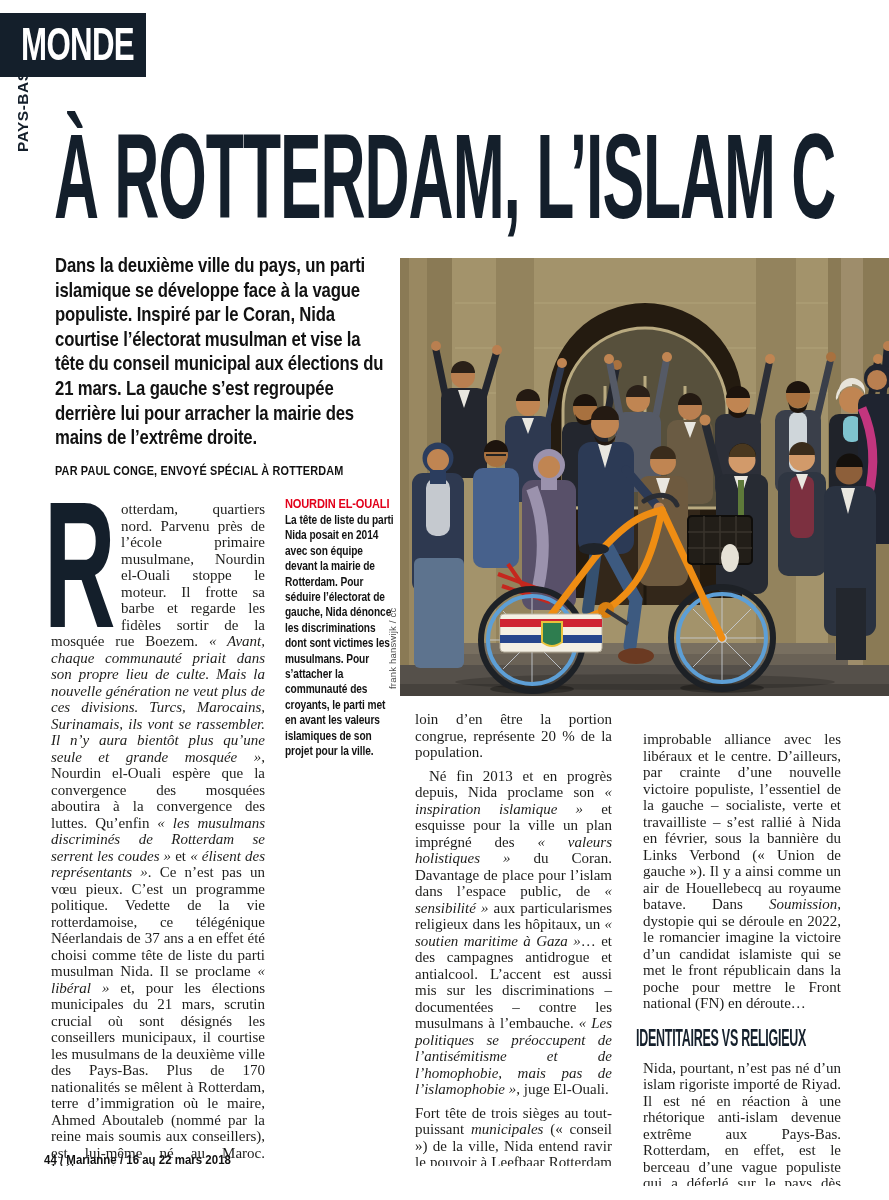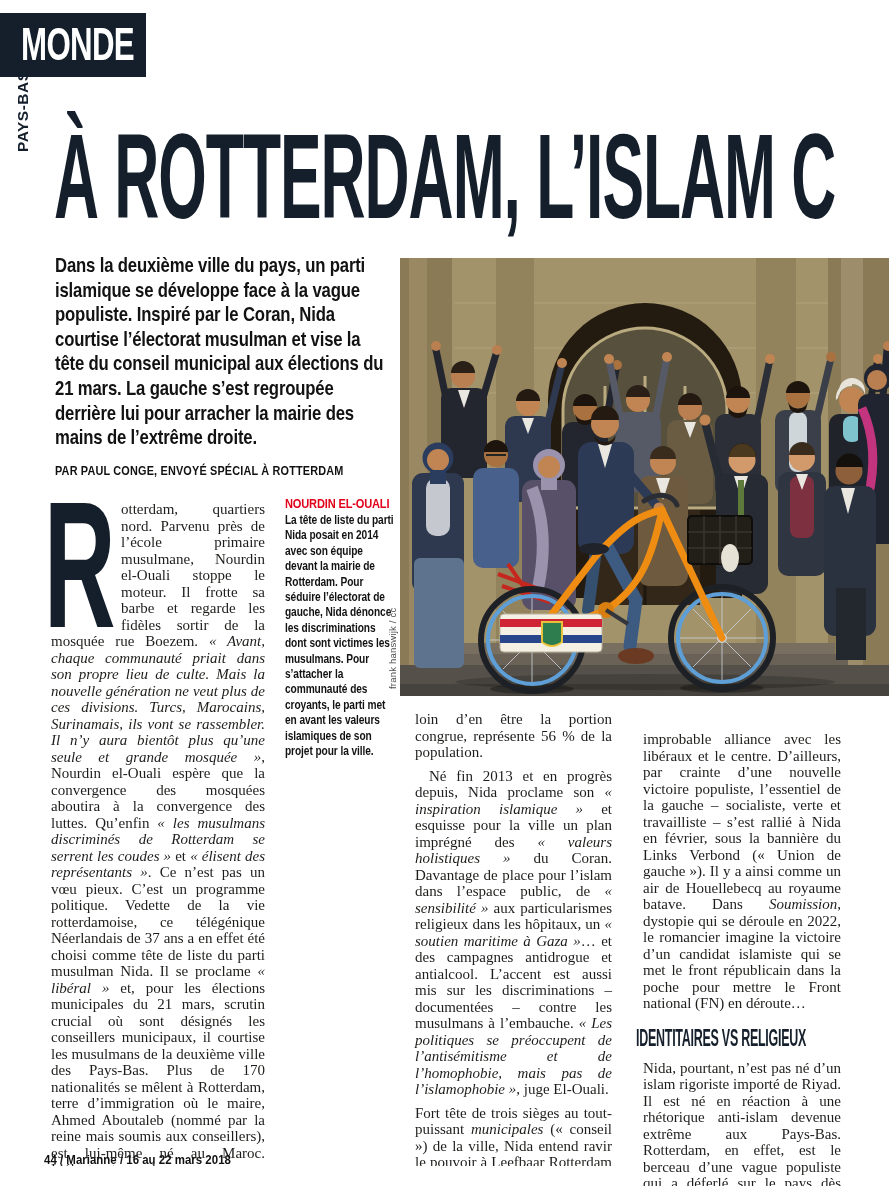--- a/index.html
+++ b/index.html
@@ -332,21 +332,21 @@
   </div>
 
   <div class="col col1">
     <div class="dropcap">
         <span>R</span>
       </div>
     <p><span>otterdam, quartiers nord. Parvenu près de l’école primaire musulmane, Nourdin el-Ouali stoppe le moteur. Il frotte sa barbe et regarde les fidèles sortir de la mosquée rue Boezem. </span><span class="it">« Avant, chaque communauté priait dans son propre lieu de culte. Mais la nouvelle génération ne veut plus de ces divisions. Turcs, Marocains, Surinamais, ils vont se rassembler. Il n’y aura bientôt plus qu’une seule et grande mosquée »</span><span>, Nourdin el-Ouali espère que la convergence des mosquées aboutira à la convergence des luttes. Qu’enfin </span><span class="it">« les musulmans discriminés de Rotterdam se serrent les coudes »</span><span> et </span><span class="it">« élisent des représentants »</span><span>. Ce n’est pas un vœu pieux. C’est un programme politique. Vedette de la vie rotterdamoise, ce télégénique Néerlandais de 37 ans a en effet été choisi comme tête de liste du parti musulman Nida. Il se proclame </span><span class="it">« libéral »</span><span> et, pour les élections municipales du 21 mars, scrutin crucial où sont désignés les conseillers municipaux, il courtise les musulmans de la deuxième ville des Pays-Bas. Plus de 170 nationalités se mêlent à Rotterdam, terre d’immigration où le maire, Ahmed Aboutaleb (nommé par la reine mais soumis aux conseillers), est lui-même né au Maroc. L’électorat musulman,</span></p>
   </div>
 
   <div class="col col2">
-    <p><span>loin d’en être la portion congrue, représente 56 % de la population.</span></p>
+    <p><span>loin d’en être la portion congrue, représente 20 % de la population.</span></p>
     <p class="ind"><span>Né fin 2013 et en progrès depuis, Nida proclame son </span><span class="it">« inspiration islamique »</span><span> et esquisse pour la ville un plan imprégné des </span><span class="it">« valeurs holistiques »</span><span> du Coran. Davantage de place pour l’islam dans l’espace public, de </span><span class="it">« sensibilité »</span><span> aux particularismes religieux dans les hôpitaux, un </span><span class="it">« soutien maritime à Gaza »</span><span>… et des campagnes antidrogue et antialcool. L’accent est aussi mis sur les discriminations – documentées – contre les musulmans à l’embauche. </span><span class="it">« Les politiques se préoccupent de l’antisémitisme et de l’homophobie, mais pas de l’islamophobie »</span><span>, juge El-Ouali.</span></p>
     <p><span>Fort tête de trois sièges au tout-puissant </span><span class="it">municipales</span><span> (« conseil ») de la ville, Nida entend ravir le pouvoir à Leefbaar Rotterdam (« Rotterdam vivable », LR), l’extrême droite locale, aux manettes depuis 2014, avec ses 13 sièges au conseil sur 45 et une</span></p>
   </div>
 
   <div class="col col3">
     <p><span>improbable alliance avec les libéraux et le centre. D’ailleurs, par crainte d’une nouvelle victoire populiste, l’essentiel de la gauche – socialiste, verte et travailliste – s’est rallié à Nida en février, sous la bannière du Links Verbond (« Union de gauche »). Il y a ainsi comme un air de Houellebecq au royaume batave. Dans </span><span class="it">Soumission</span><span>, dystopie qui se déroule en 2022, le romancier imagine la victoire d’un candidat islamiste qui se met le front républicain dans la poche pour mettre le Front national (FN) en déroute…</span></p>
     <h2 class="subhead">IDENTITAIRES VS RELIGIEUX</h2>
     <p><span>Nida, pourtant, n’est pas né d’un islam rigoriste importé de Riyad. Il est né en réaction à une rhétorique anti-islam devenue extrême aux Pays-Bas. Rotterdam, en effet, est le berceau d’une vague populiste qui a déferlé sur le pays dès 2000, avec</span></p>
   </div>
 

